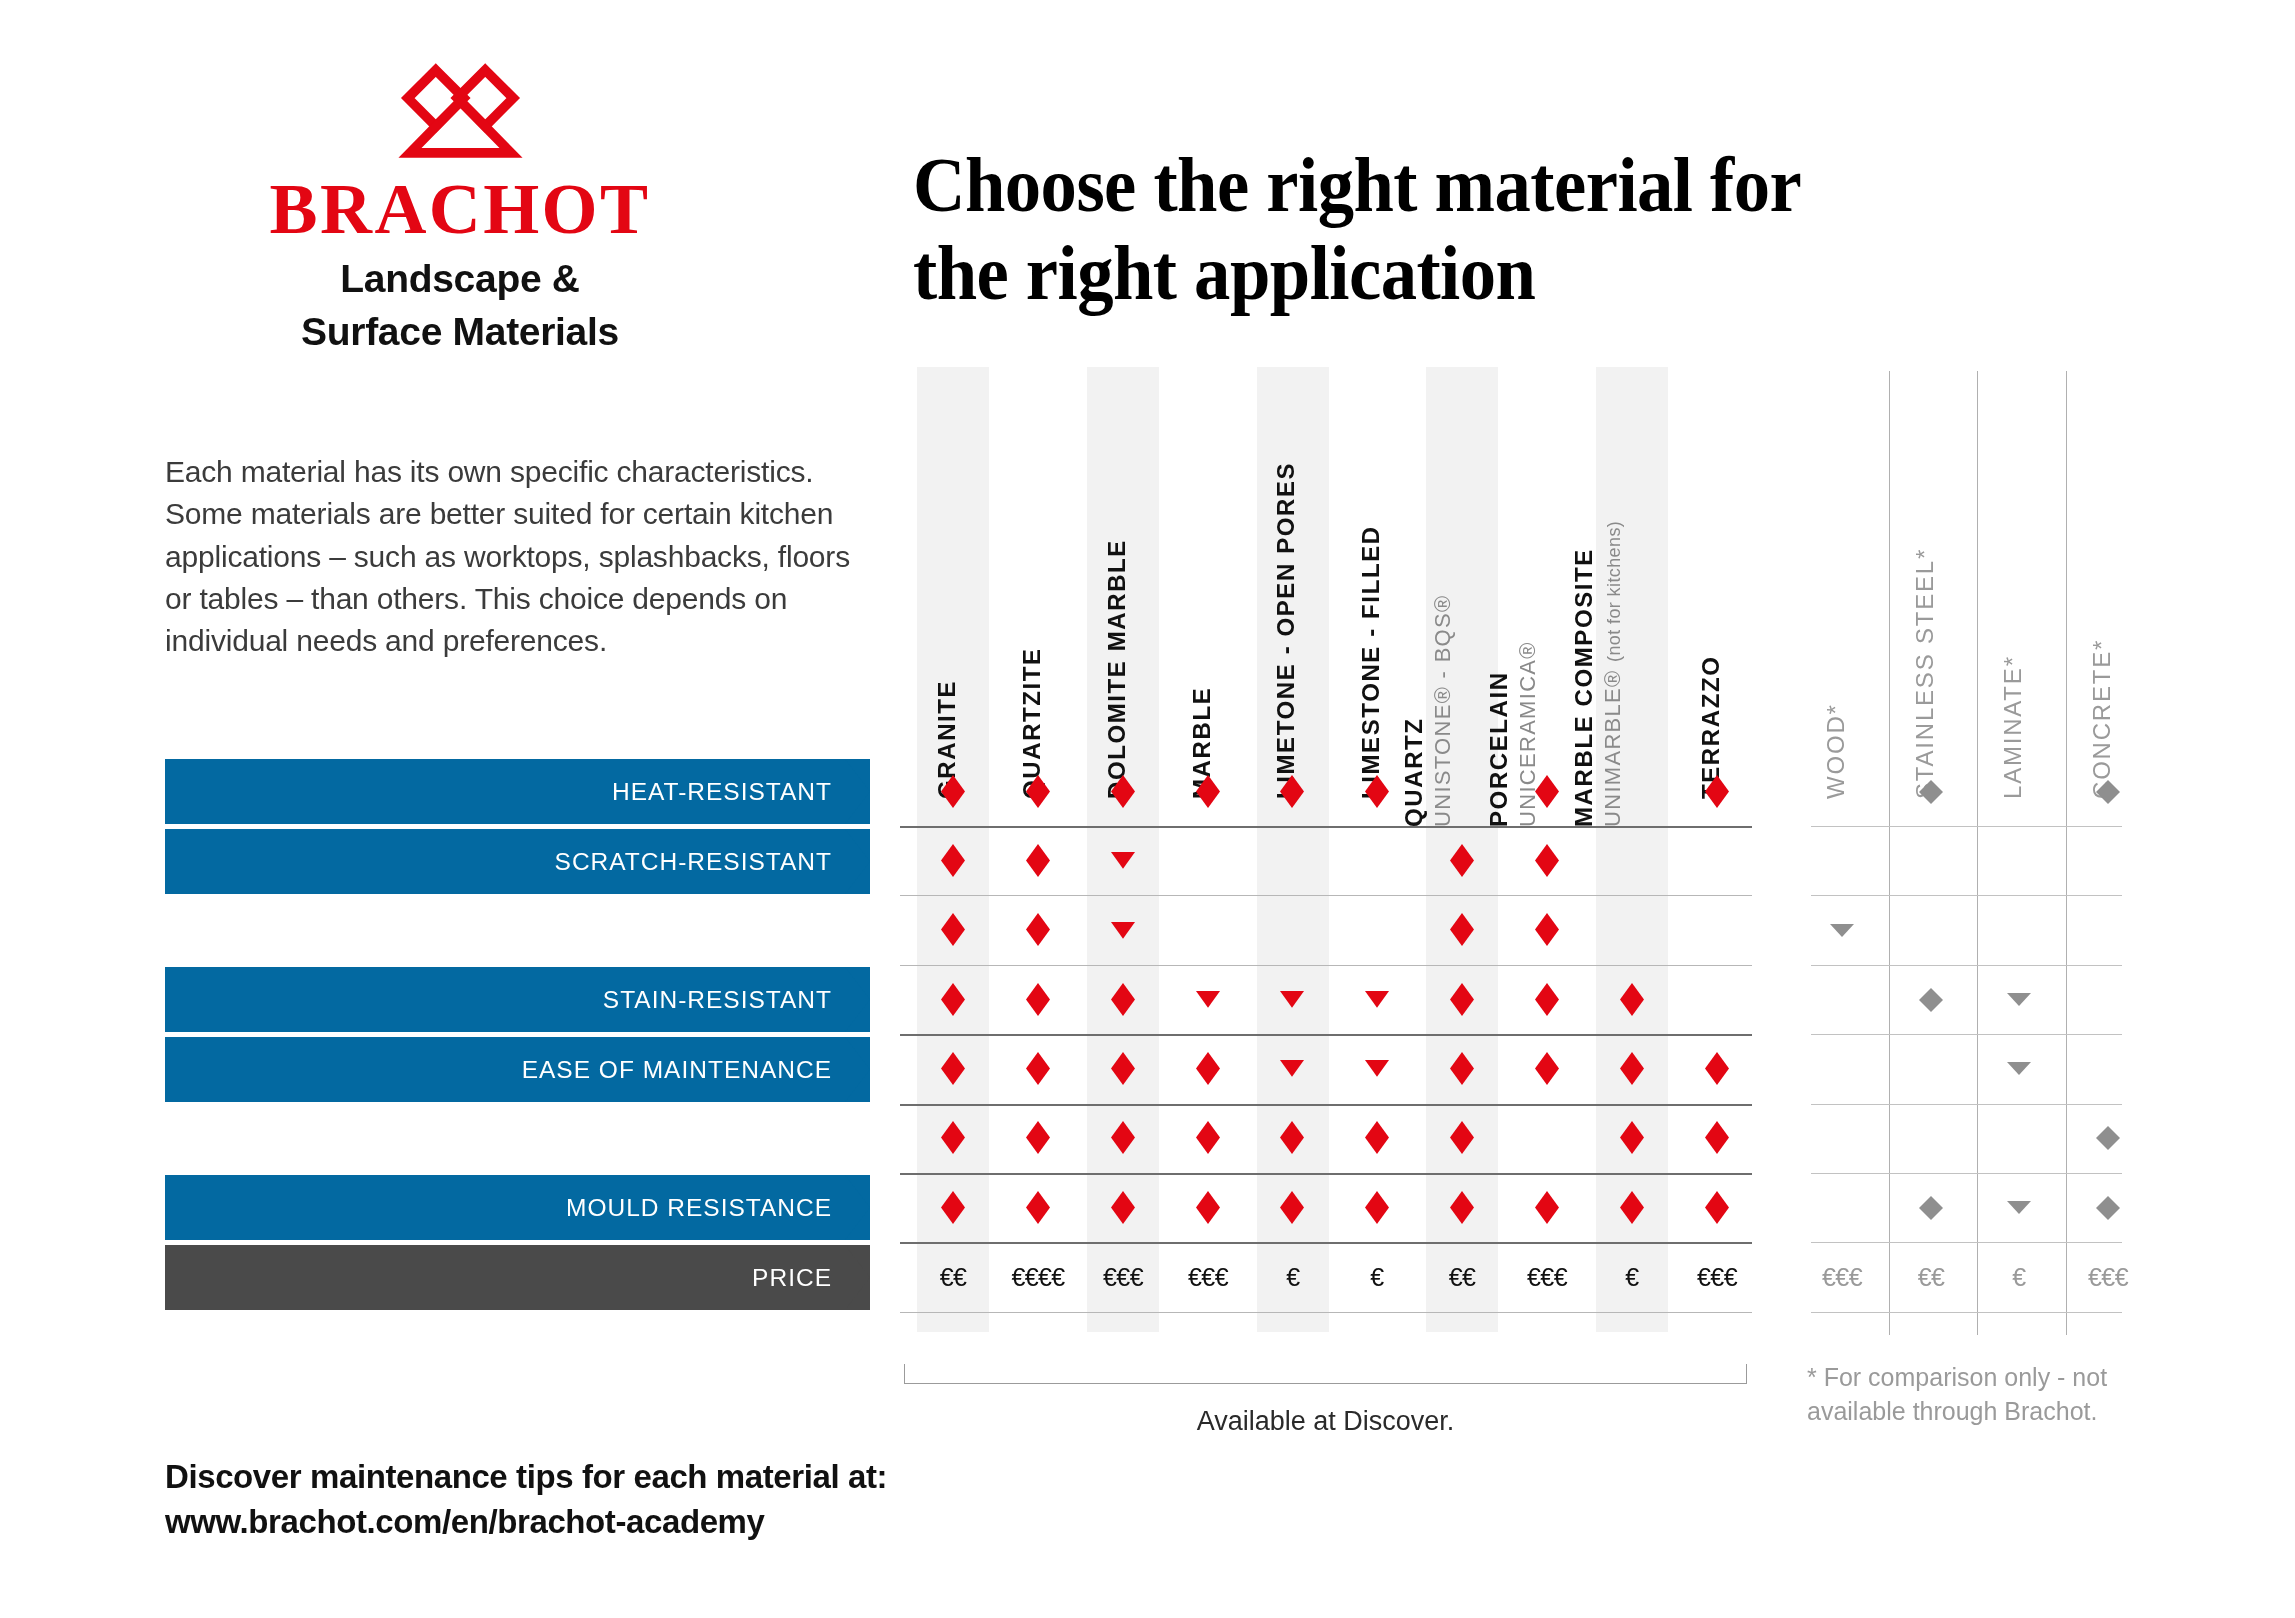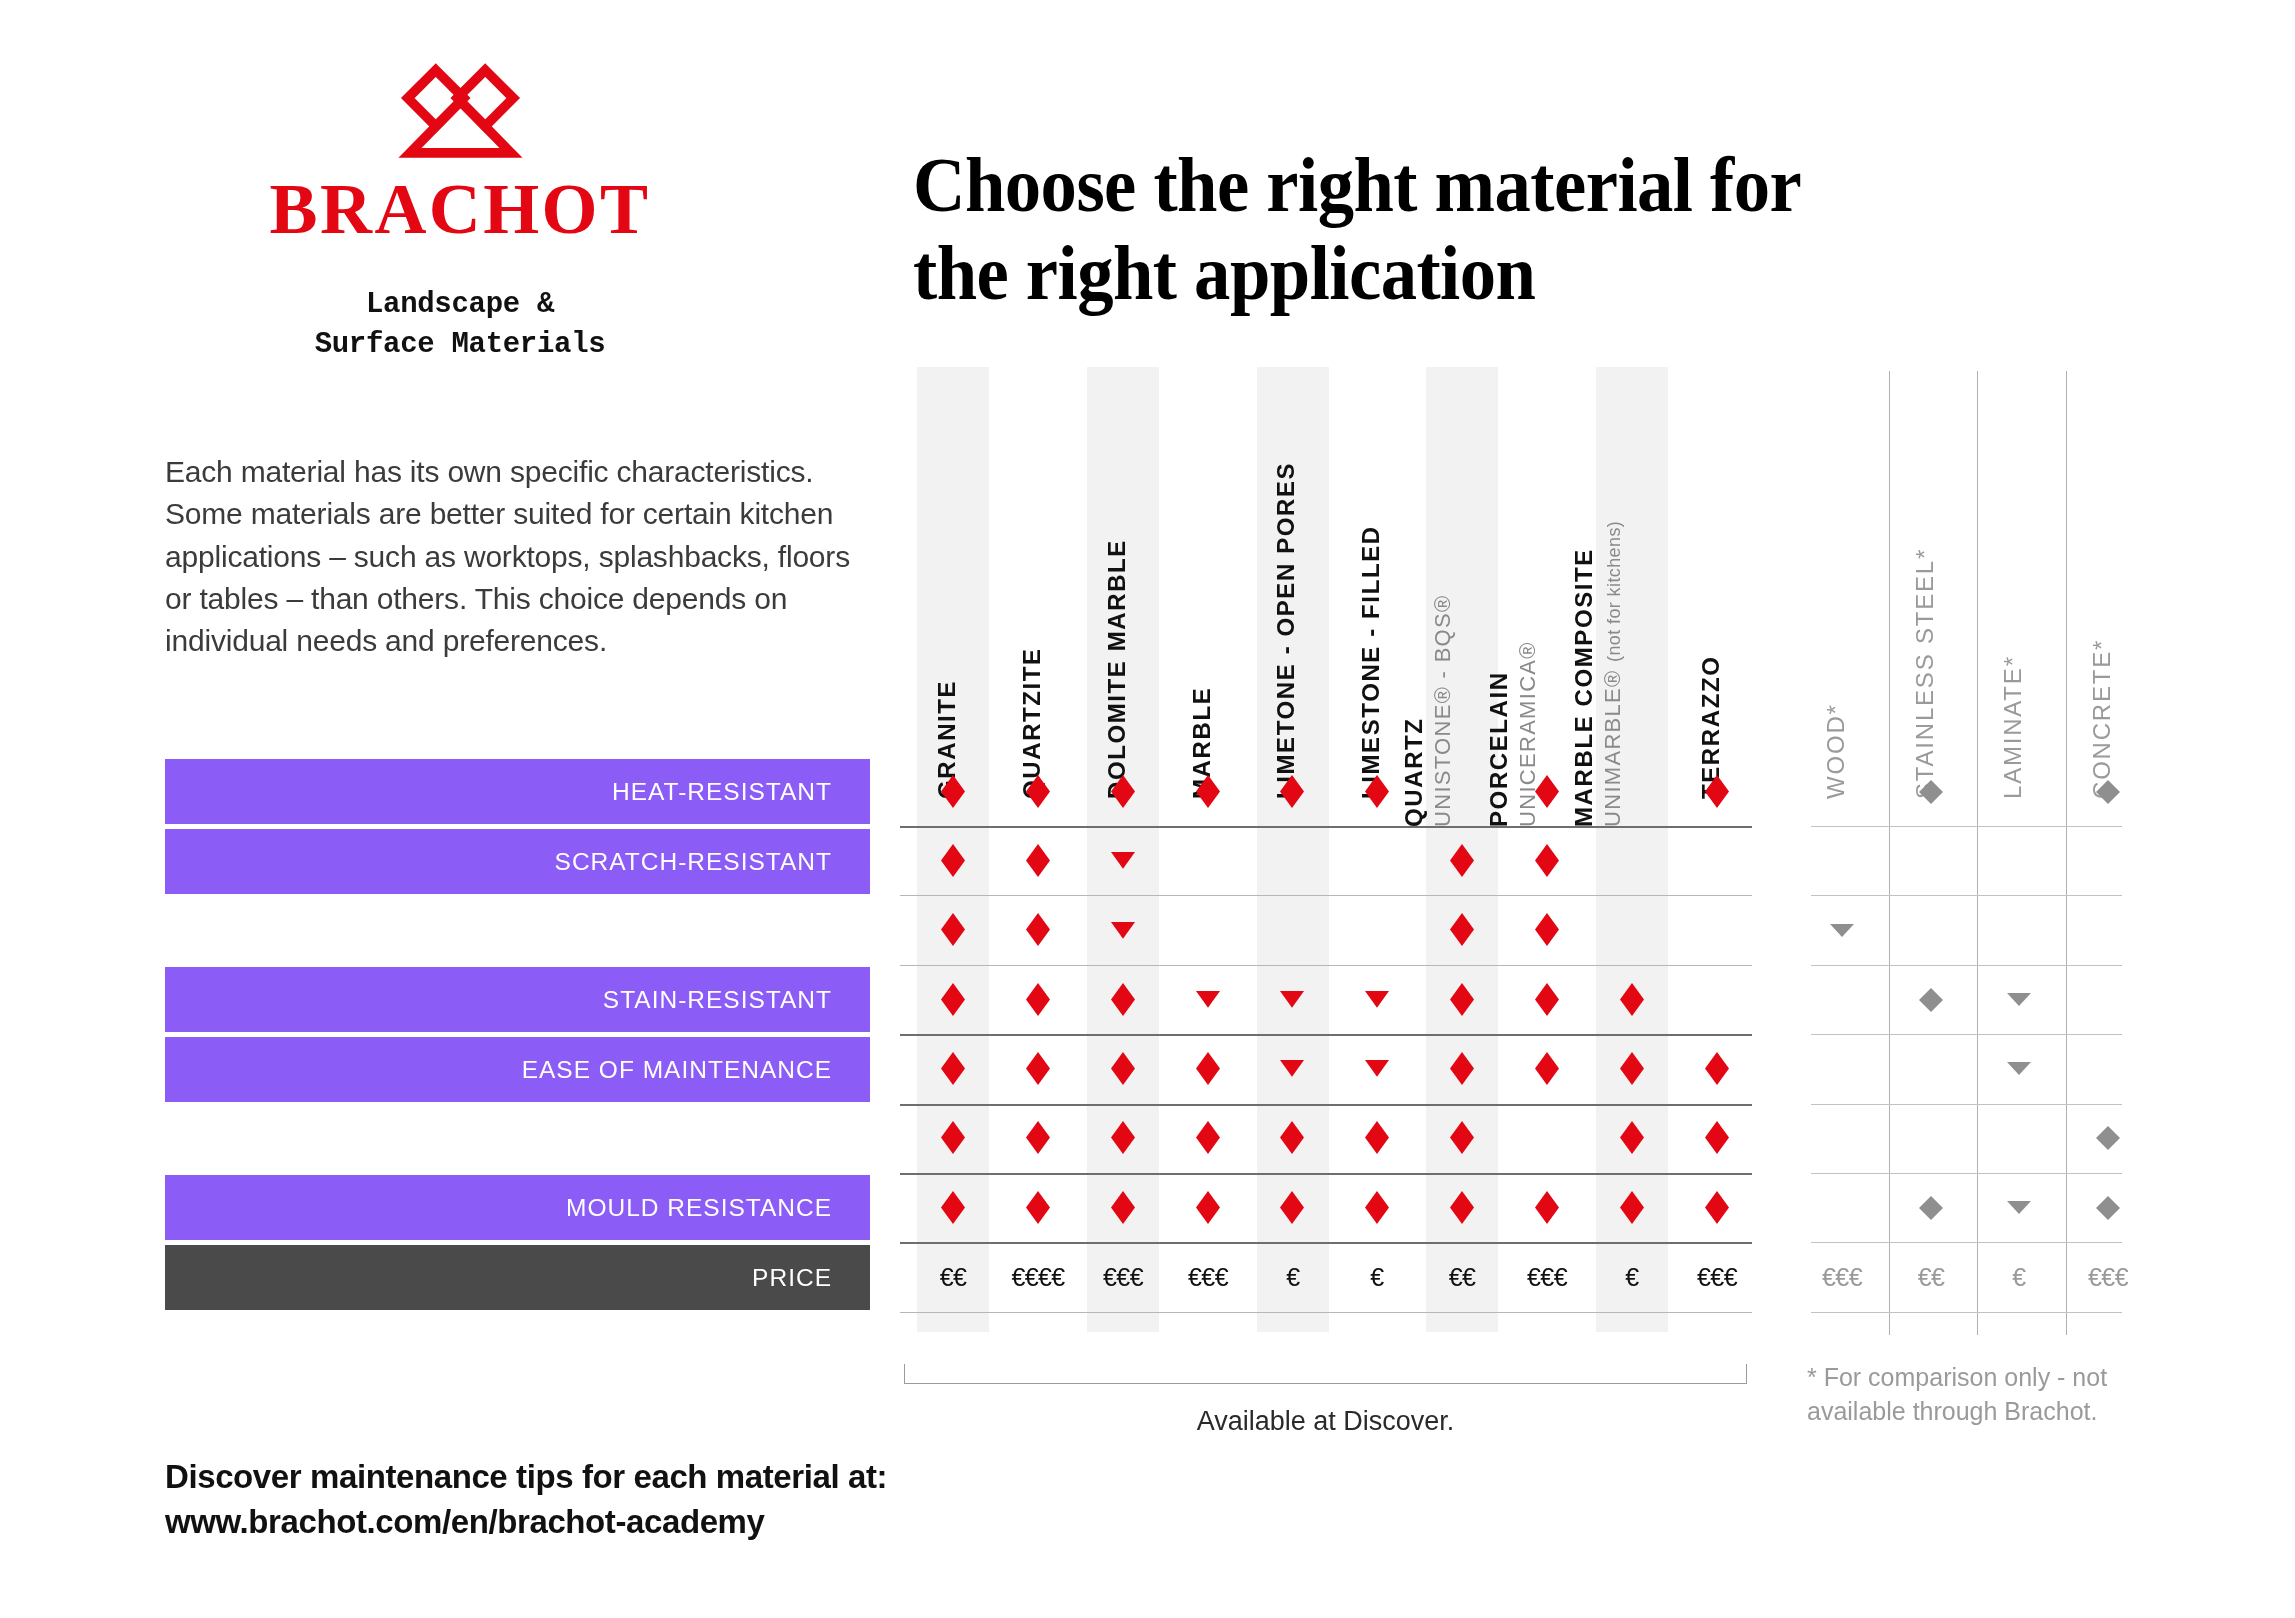--- a/index.html
+++ b/index.html
@@ -21,26 +21,25 @@
     font-family: "Liberation Serif", serif;
     font-weight: bold;
     font-size: 72px;
     letter-spacing: 2.4px;
     line-height: 1.0;
     margin-top: 8.4px;
   }
   #brand-tagline {
     text-align: center;
     font-weight: bold;
-    font-size: 29px;
+    font-size: 39px;
     line-height: 1.35;
-    margin-top: 40px;
+    margin-top: 8px;
     color: #111;
     letter-spacing: -0.3px;
-    font-family: Liberation Mono, monospace;
   }
 
   #intro-text {
     position: absolute; left: 165px; top: 451px; width: 705px;
     font-size: 30px; line-height: 1.41; color: #3b3b3b;
     letter-spacing: -0.2px;
   }
 
   #cta-block {
     position: absolute; left: 165px; top: 1454px; width: 777px;
@@ -79,21 +78,21 @@
     height: 1.8px;
     background: #6e6e6e;
   }
   .rowline.light { background: #b7b7b7; height: 1.2px; }
 
   
   .rowbar {
     position: absolute;
     left: 165px;
     height: 65px;
-    background: #8b5cf6;
+    background: #0369a1;
     display: flex;
     align-items: center;
     justify-content: flex-end;
   }
   .rowbar .bar-tip {
     position: absolute; right: 0; top: 0;
     width: 25px; height: 100%;
     background: inherit;
     clip-path: polygon(0 0, 0 100%, 100% 50%);
   }

